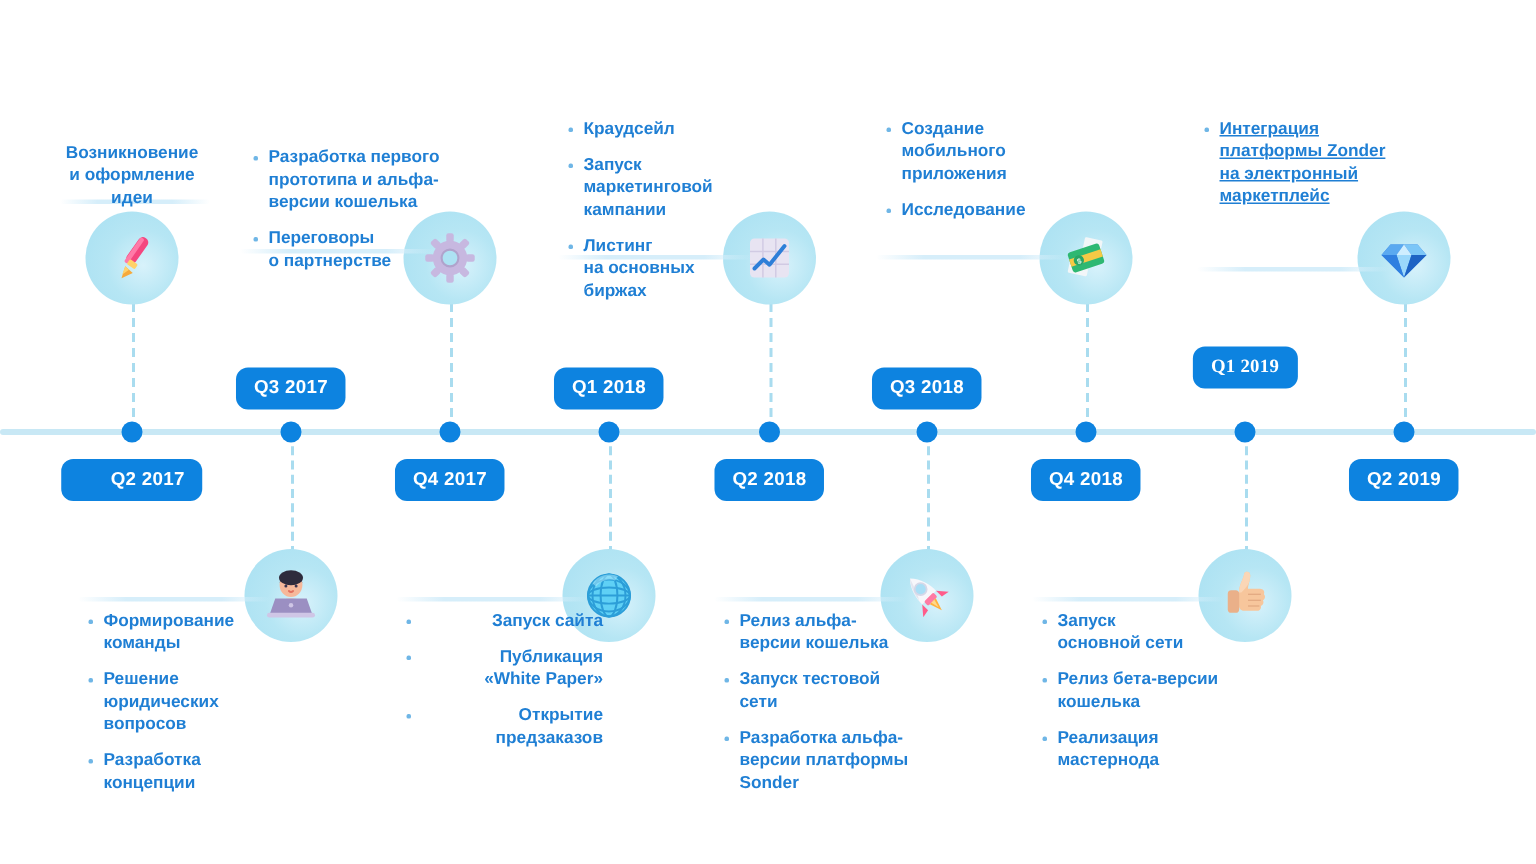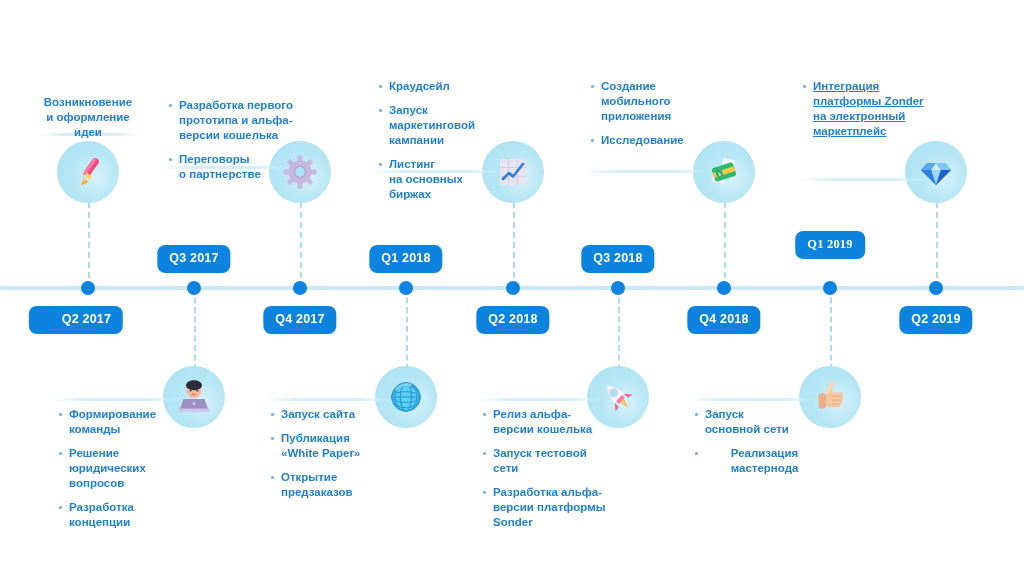--- a/index.html
+++ b/index.html
@@ -107,21 +107,21 @@
     <svg width="36" height="36" viewBox="0 0 36 36">
       <g transform="rotate(0 18 18)">
         <rect x="18" y="3" width="7" height="20" rx="3.2" transform="rotate(35 21.5 13)" fill="#f4467f"></rect>
         <rect x="18" y="3" width="3" height="20" rx="1.5" transform="rotate(35 19.5 13)" fill="#ff7aa8"></rect>
         <path d="M13.5 23.5 L18.5 28 L11 31.5 Z" fill="#f6a93b"></path>
         <path d="M13.5 23.5 L16 25.8 L11.5 29 Z" fill="#ffd26a"></path>
         <rect x="15" y="20" width="6.5" height="4" rx="1" transform="rotate(35 18 22)" fill="#ffd26a"></rect>
       </g>
     </svg>
   </div>
-  <div class="badge" style="left:76px; top:306px;padding-left:33px;">Q2 2017</div>
+  <div class="badge" style="left:88px; top:306px;padding-left:33px;">Q2 2017</div>
   <div class="divider" style="left:40px; top:133px; width:100px;"></div>
   <div class="block" style="left:32px; top:95px; width:112px;">
     <div class="heading" style="white-space:pre-line;">Возникновение
 и оформление
 идеи</div>
   </div>
 
   <div class="connector" style="left:300px; top:202px; height:86px;"></div>
   <div class="dot" style="left:300px;"></div>
   <div class="icon-circle" style="left:300px; top:141px;">
@@ -268,21 +268,21 @@
         <ellipse cx="18" cy="18" rx="5.6" ry="14"></ellipse>
         <ellipse cx="18" cy="18" rx="11" ry="14"></ellipse>
         <line x1="4" y1="18" x2="32" y2="18"></line>
         <ellipse cx="18" cy="18" rx="14" ry="5.4"></ellipse>
         <ellipse cx="18" cy="18" rx="14" ry="10.6"></ellipse>
       </g>
       <path d="M7 10 A14 14 0 0 1 24 5.2 L22 8 A11 11 0 0 0 9.5 12 Z" fill="#a9e8fb" opacity=".55"></path>
     </svg>
   </div>
   <div class="divider" style="left:264px; top:398px; width:128px;"></div>
-  <div class="block" style="left:270px; top:407px; width:132px;">
+  <div class="block" style="left:270px; top:407px; width:132px;text-align:right;">
     <ul>
       <li style="white-space:pre-line;">Запуск сайта</li>
       <li style="white-space:pre-line;">Публикация
 «White Paper»</li>
       <li style="white-space:pre-line;">Открытие предзаказов</li>
     </ul>
   </div>
 
   <div class="connector" style="left:618px; top:288px; height:82px;"></div>
   <div class="dot" style="left:618px;"></div>
@@ -327,18 +327,20 @@
         <line x1="19" y1="21.2" x2="27.6" y2="21.2"></line>
         <line x1="19" y1="25" x2="26.6" y2="25"></line>
       </g>
     </svg>
   </div>
   <div class="divider" style="left:688px; top:398px; width:128px;"></div>
   <div class="block" style="left:694px; top:407px; width:130px;">
     <ul>
       <li style="white-space:pre-line;">Запуск
 основной сети</li>
-      <li style="white-space:pre-line;text-align:center;">Реализация
+      <li style="white-space:pre-line;">Релиз бета-версии
+кошелька</li>
+      <li style="white-space:pre-line;">Реализация
 мастернода</li>
     </ul>
   </div>
 
 </div>
 
 </body></html>

